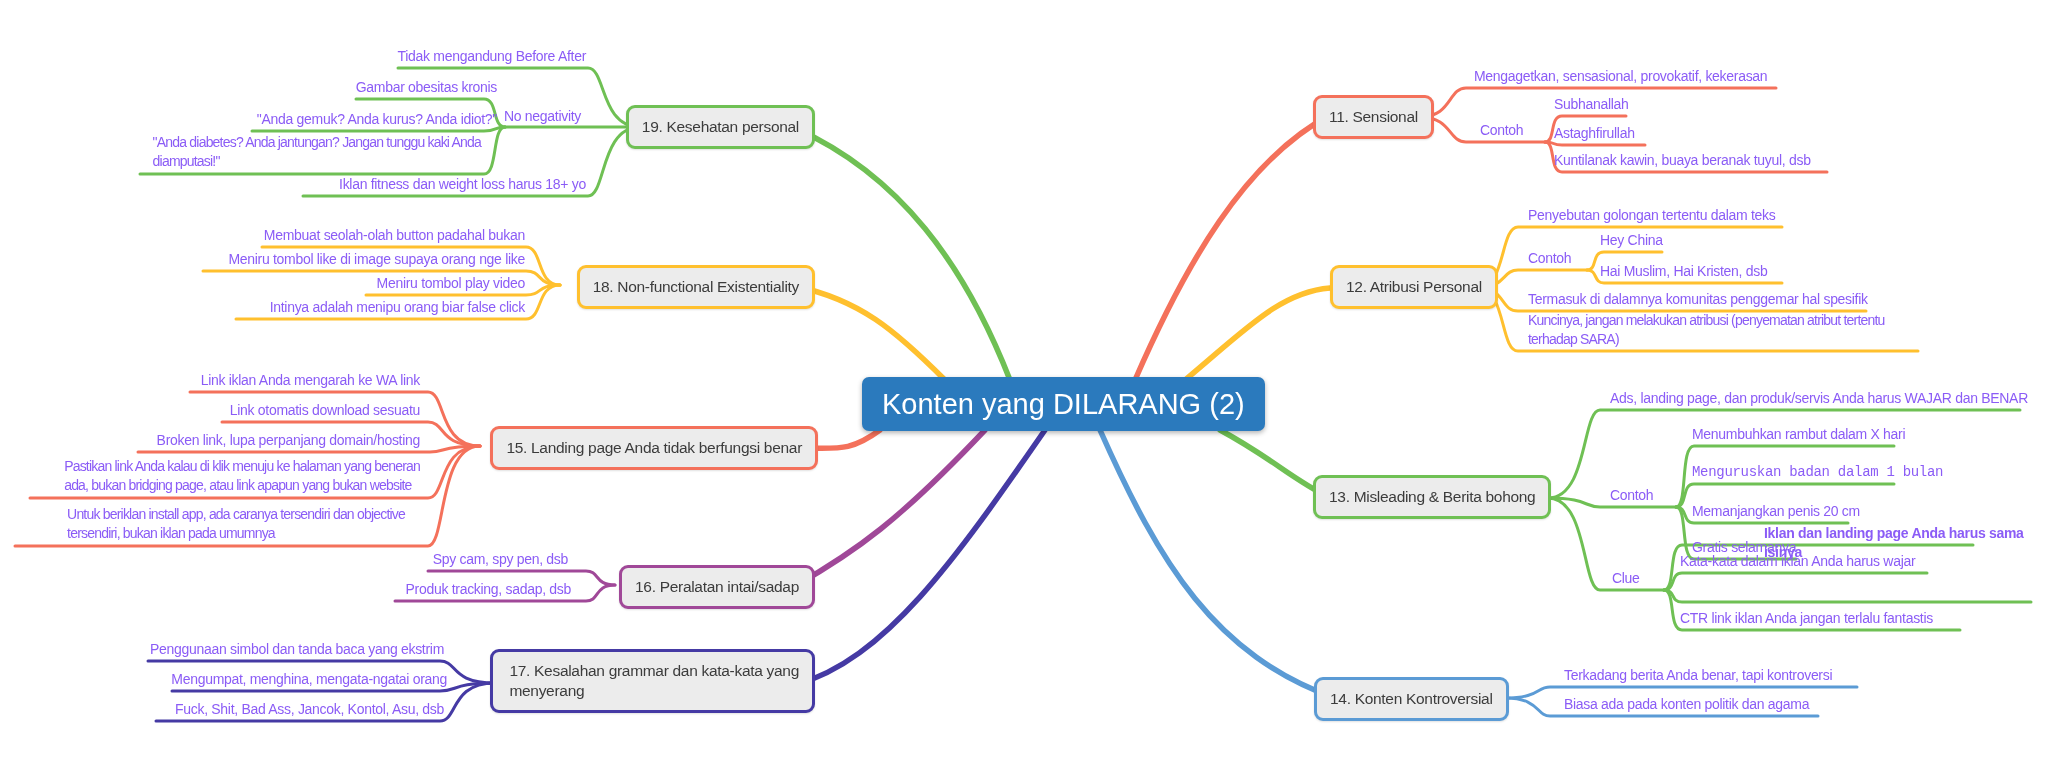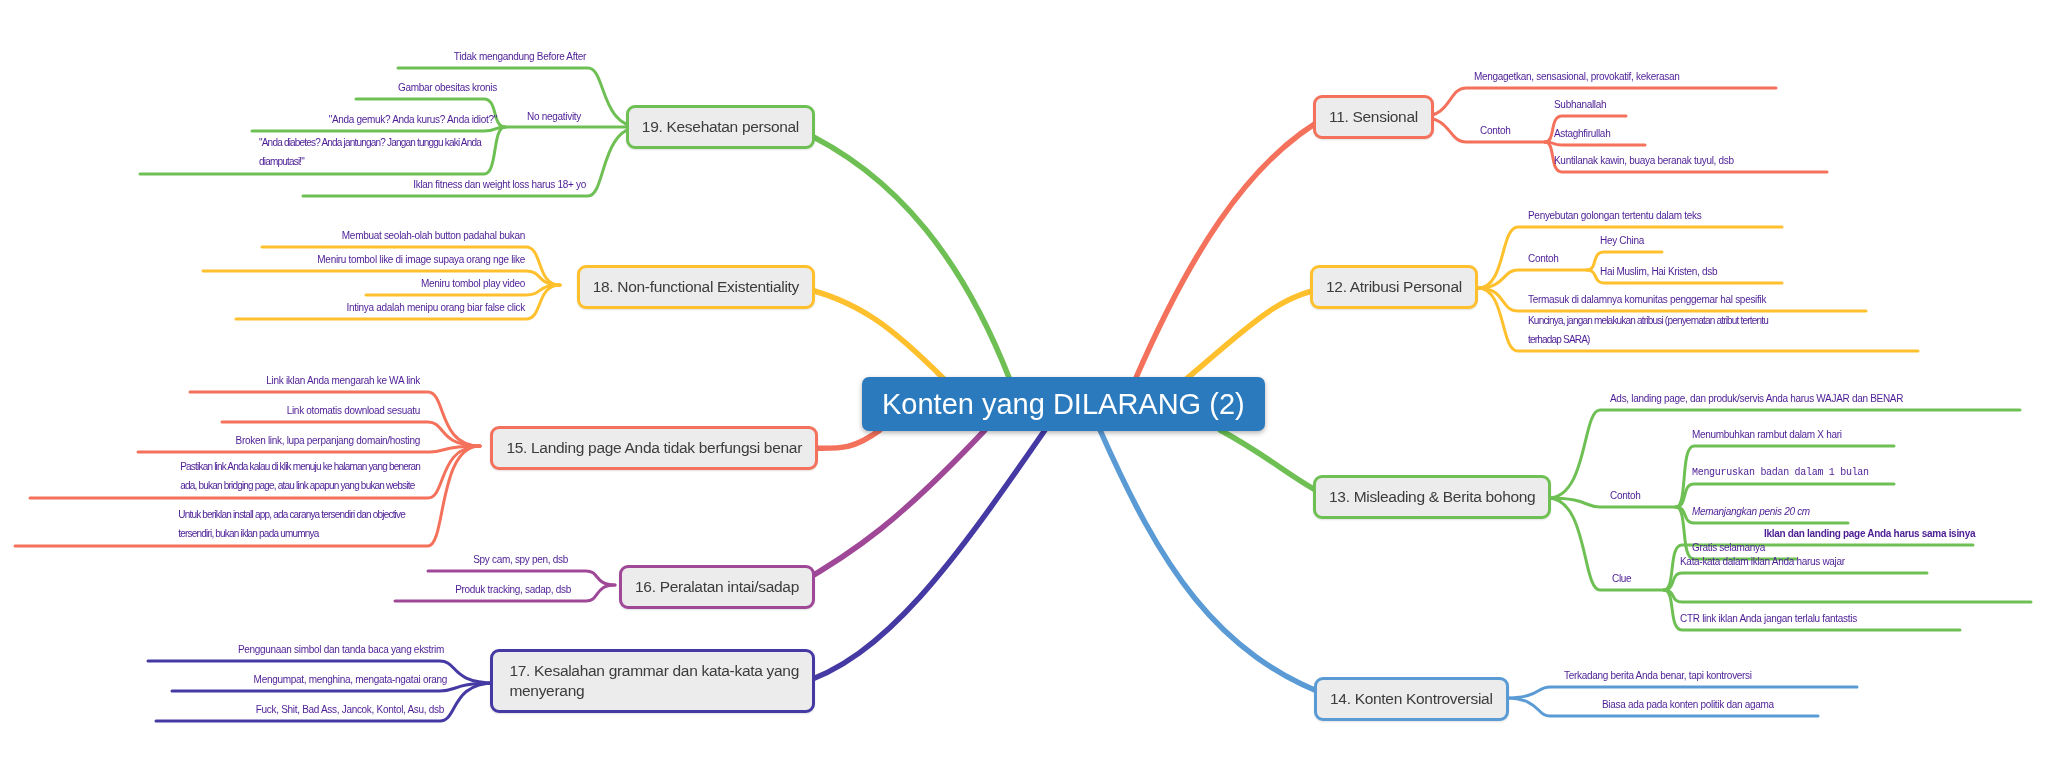--- a/index.html
+++ b/index.html
@@ -3,39 +3,39 @@
 <meta charset="utf-8">
 <style>
   html,body { margin:0; padding:0; background:#ffffff; }
   #canvas {
     position:relative; width:2048px; height:770px; overflow:hidden;
     background:#ffffff; font-family:"Liberation Sans", sans-serif;
   }
   #wires { position:absolute; top:0; left:0; z-index:1; }
   .leaf {
     position:absolute; z-index:2;
-    font-size:10px; line-height:19px; letter-spacing:-0.3px;
-    color:#4c1d95; white-space:pre-line;
+    font-size:14px; line-height:19px; letter-spacing:-0.3px;
+    color:#8b5cf6; white-space:pre-line;
   }
   .tight { letter-spacing:-0.8px; }
   .box {
     position:absolute; z-index:2;
     background:#ececec; border:3px solid #999; border-radius:9px;
     padding:9px 13px; font-size:15.5px; line-height:20px; letter-spacing:-0.3px;
     color:#3c3c3c; white-space:nowrap; box-shadow:0 1px 2px rgba(0,0,0,0.12);
   }
   .box.wrap { white-space:pre-line; max-width:300px; }
   .central {
     position:absolute; z-index:3;
     background:#2b7abd; color:#ffffff; border-radius:7px;
     font-size:29px; line-height:34px; padding:10px 20px; white-space:nowrap;
     box-shadow:0 2px 5px rgba(0,0,0,0.3);
   }
   .bd-salmon  { border-color:#f4715b; }
-  .bd-amber   { border-color:#ffc02e; }
+  .bd-amber   { border-color:#ffc02e;margin-left:20px; }
   .bd-green   { border-color:#6fc054; }
   .bd-blue    { border-color:#5b9bd5; }
   .bd-magenta { border-color:#a04898; }
   .bd-indigo  { border-color:#453aa4;padding-left:16px; }
   path { fill:none; stroke-linecap:round; }
   .main { stroke-width:5.5px; }
   .sub  { stroke-width:3px; }
   .st-salmon  { stroke:#f4715b; }
   .st-amber   { stroke:#ffc02e; }
   .st-green   { stroke:#6fc054; }
@@ -159,29 +159,29 @@
   <div class="leaf" style="left:1600px; top:231px;">Hey China</div>
   <div class="leaf" style="left:1600px; top:262px;">Hai Muslim, Hai Kristen, dsb</div>
   <div class="leaf" style="left:1528px; top:290px;">Termasuk di dalamnya komunitas penggemar hal spesifik</div>
   <div class="leaf tight" style="left:1528px; top:311px;">Kuncinya, jangan melakukan atribusi (penyematan atribut tertentu
 terhadap SARA)</div>
 
   <div class="leaf" style="left:1610px; top:389px;">Ads, landing page, dan produk/servis Anda harus WAJAR dan BENAR</div>
   <div class="leaf" style="left:1610px; top:486px;">Contoh</div>
   <div class="leaf" style="left:1692px; top:425px;">Menumbuhkan rambut dalam X hari</div>
   <div class="leaf" style="left:1692px; top:463px;font-family:Liberation Mono, monospace;">Menguruskan badan dalam 1 bulan</div>
-  <div class="leaf" style="left:1692px; top:502px;font-style:italic;">Memanjangkan penis 20 cm</div>
+  <div class="leaf" style="left:1692px; top:502px;">Memanjangkan penis 20 cm</div>
   <div class="leaf" style="left:1692px; top:538px;">Gratis selamanya</div>
   <div class="leaf" style="left:1612px; top:569px;">Clue</div>
   <div class="leaf" style="left:1764px; top:524px;font-weight:bold;">Iklan dan landing page Anda harus sama isinya</div>
   <div class="leaf" style="left:1680px; top:552px;">Kata-kata dalam iklan Anda harus wajar</div>
   <div class="leaf" style="left:1680px; top:609px;">CTR link iklan Anda jangan terlalu fantastis</div>
 
   <div class="leaf" style="left:1564px; top:666px;">Terkadang berita Anda benar, tapi kontroversi</div>
-  <div class="leaf" style="left:1564px; top:695px;margin-left:38px;">Biasa ada pada konten politik dan agama</div>
+  <div class="leaf" style="left:1564px; top:695px;">Biasa ada pada konten politik dan agama</div>
 
   <div class="leaf" style="right:1628px; top:371px;">Link iklan Anda mengarah ke WA link</div>
   <div class="leaf" style="right:1628px; top:401px;">Link otomatis download sesuatu</div>
   <div class="leaf" style="right:1628px; top:431px;">Broken link, lupa perpanjang domain/hosting</div>
   <div class="leaf tight" style="right:1628px; top:457px;">Pastikan link Anda kalau di klik menuju ke halaman yang beneran
 ada, bukan bridging page, atau link apapun yang bukan website</div>
   <div class="leaf tight" style="right:1643px; top:505px;">Untuk beriklan install app, ada caranya tersendiri dan objective
 tersendiri, bukan iklan pada umumnya</div>
 
   <div class="leaf" style="right:1480px; top:550px;">Spy cam, spy pen, dsb</div>

